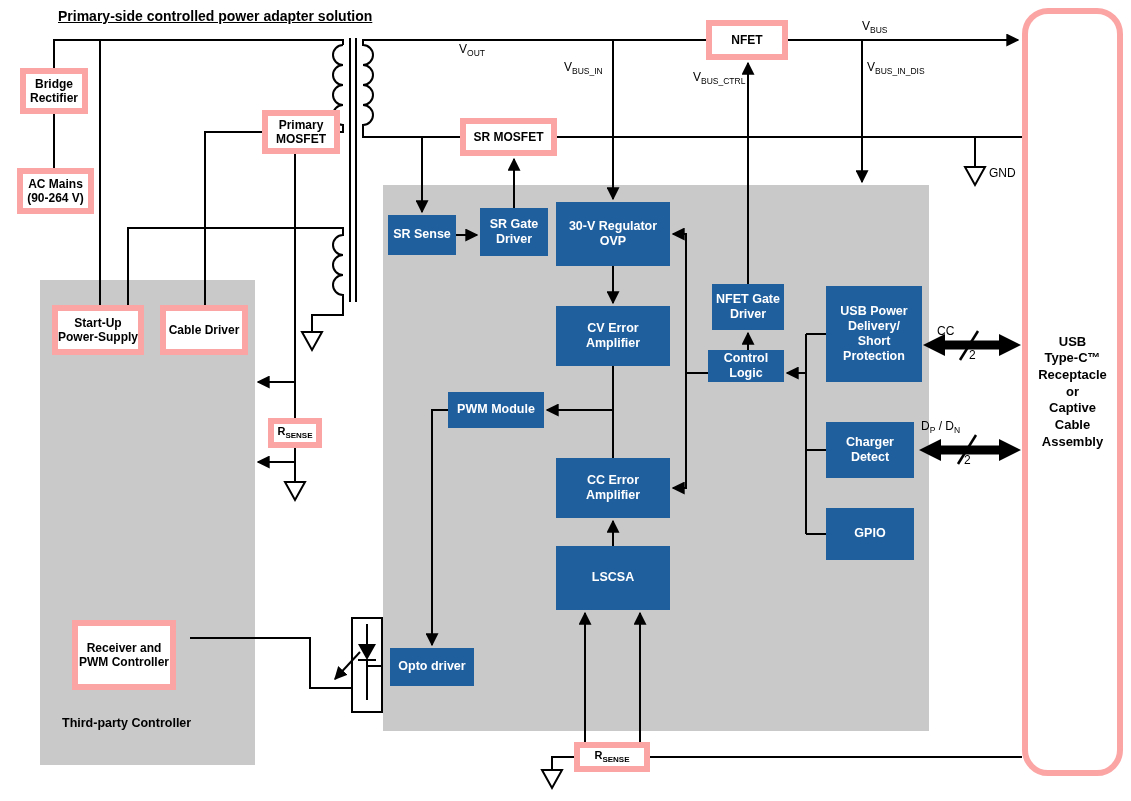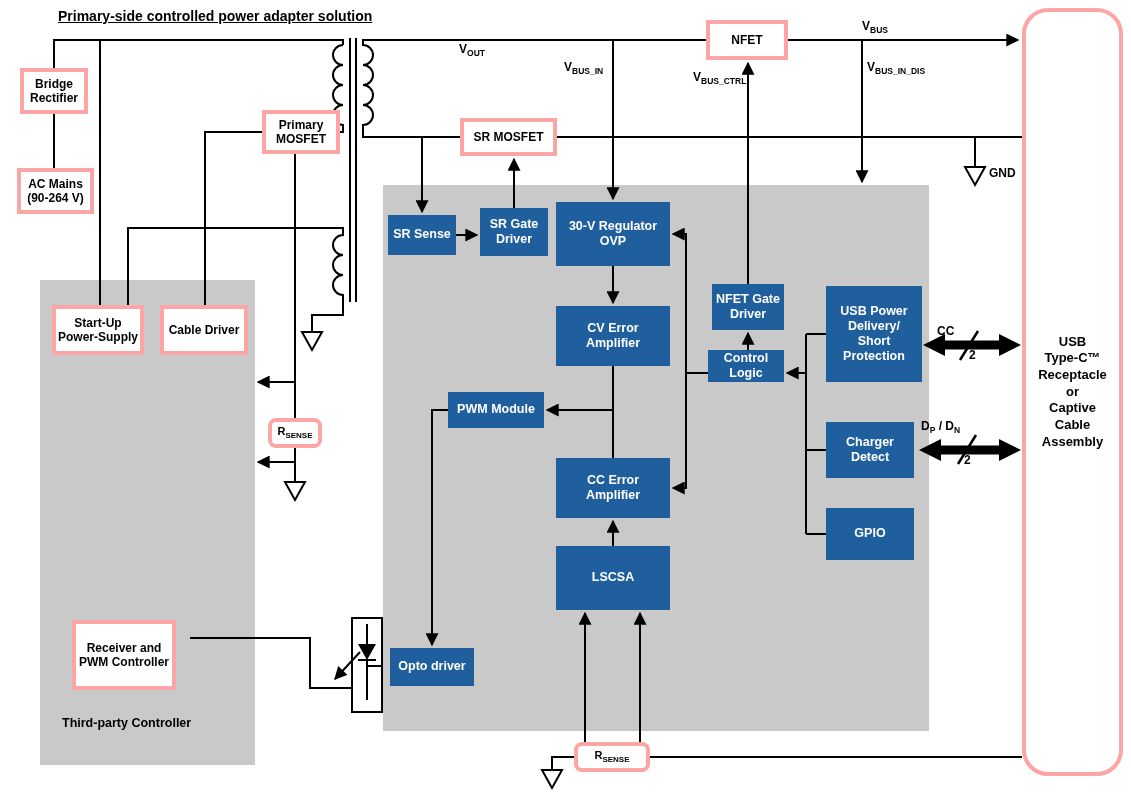--- a/index.html
+++ b/index.html
@@ -5,26 +5,26 @@
   * { margin:0; padding:0; box-sizing:border-box; }
   body { background:#fff; }
   .canvas {
     position:relative; width:1131px; height:801px; background:#fff; overflow:hidden;
     font-family:"Liberation Sans","DejaVu Sans",sans-serif; color:#000;
   }
   .panel { position:absolute; background:var(--panel-gray,#c9c9c9); }
   svg.wires { position:absolute; left:0; top:0; }
   .box { position:absolute; display:flex; align-items:center; justify-content:center; text-align:center; font-weight:700; }
   .box .lbl { white-space:pre-line; }
-  .white-box { background:#fff; border:4px solid #fca5a5; font-size:12px; line-height:1.18; }
+  .white-box { background:#fff; border:6px solid #fca5a5; font-size:12px; line-height:1.18; }
   .blue-box { background:var(--block-blue,#1f5f9e); color:#fff; font-size:12.5px; line-height:1.22; }
-  .rsense { font-size:11px;border-radius:8px; }
+  .rsense { font-size:11px; }
   .rsense sub { font-size:8px; }
   .usb-box { font-size:13px; line-height:1.28;border-radius:26px; }
-  .wire-label { position:absolute; font-weight:700; font-size:12px; white-space:nowrap; }
+  .wire-label { position:absolute; font-weight:400; font-size:12px; white-space:nowrap; }
   .wire-label sub { font-size:8.5px; }
   .diagram-title { position:absolute; left:58px; top:8px; font-weight:700; font-size:14px; text-decoration:underline; white-space:nowrap; }
   .panel-caption { position:absolute; font-weight:700; font-size:12.5px; white-space:nowrap; }
 </style>
 </head>
 <body>
 
 <div class="canvas">
 
   <div class="panel" style="left:40px;top:280px;width:215px;height:485px"></div>

